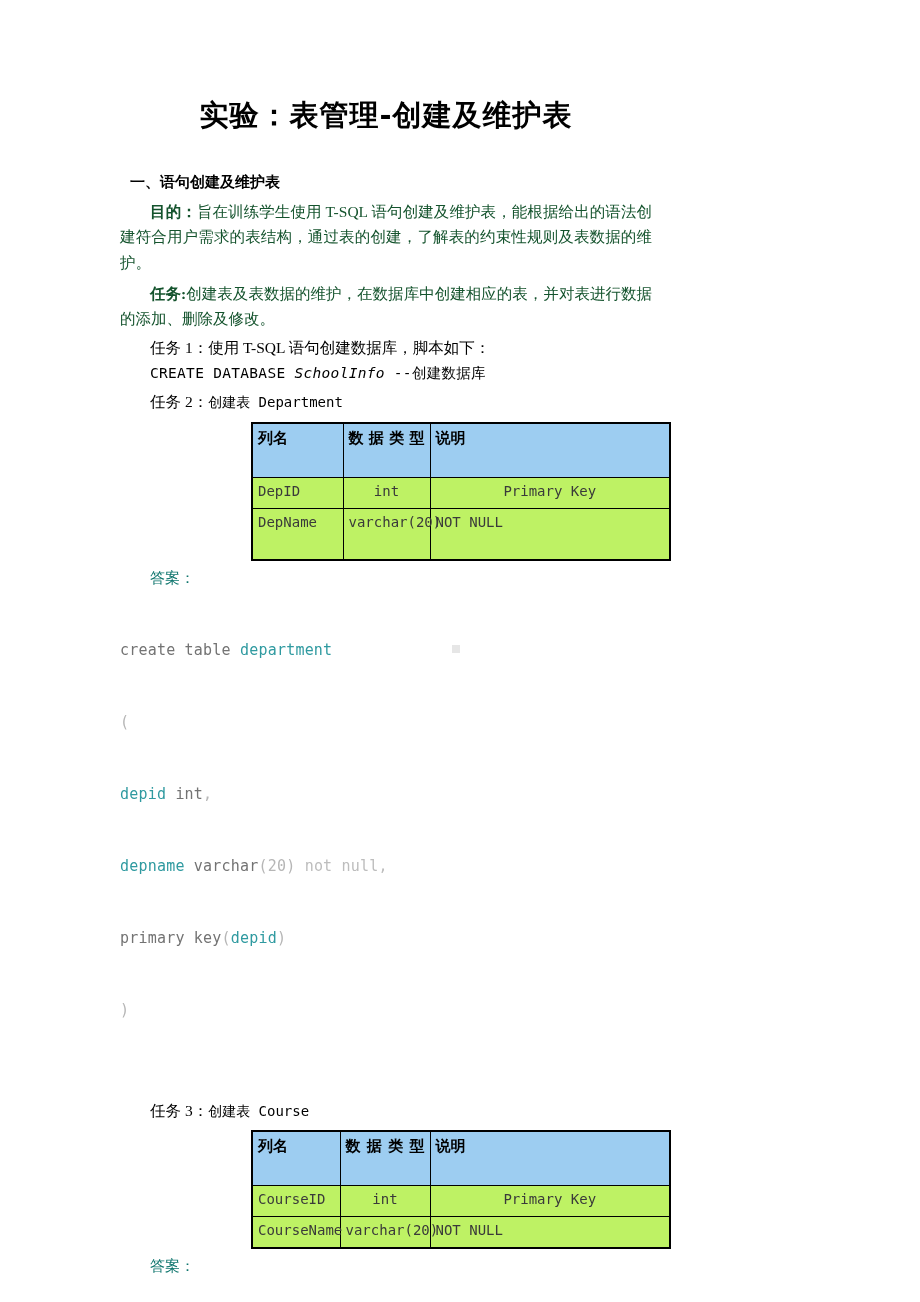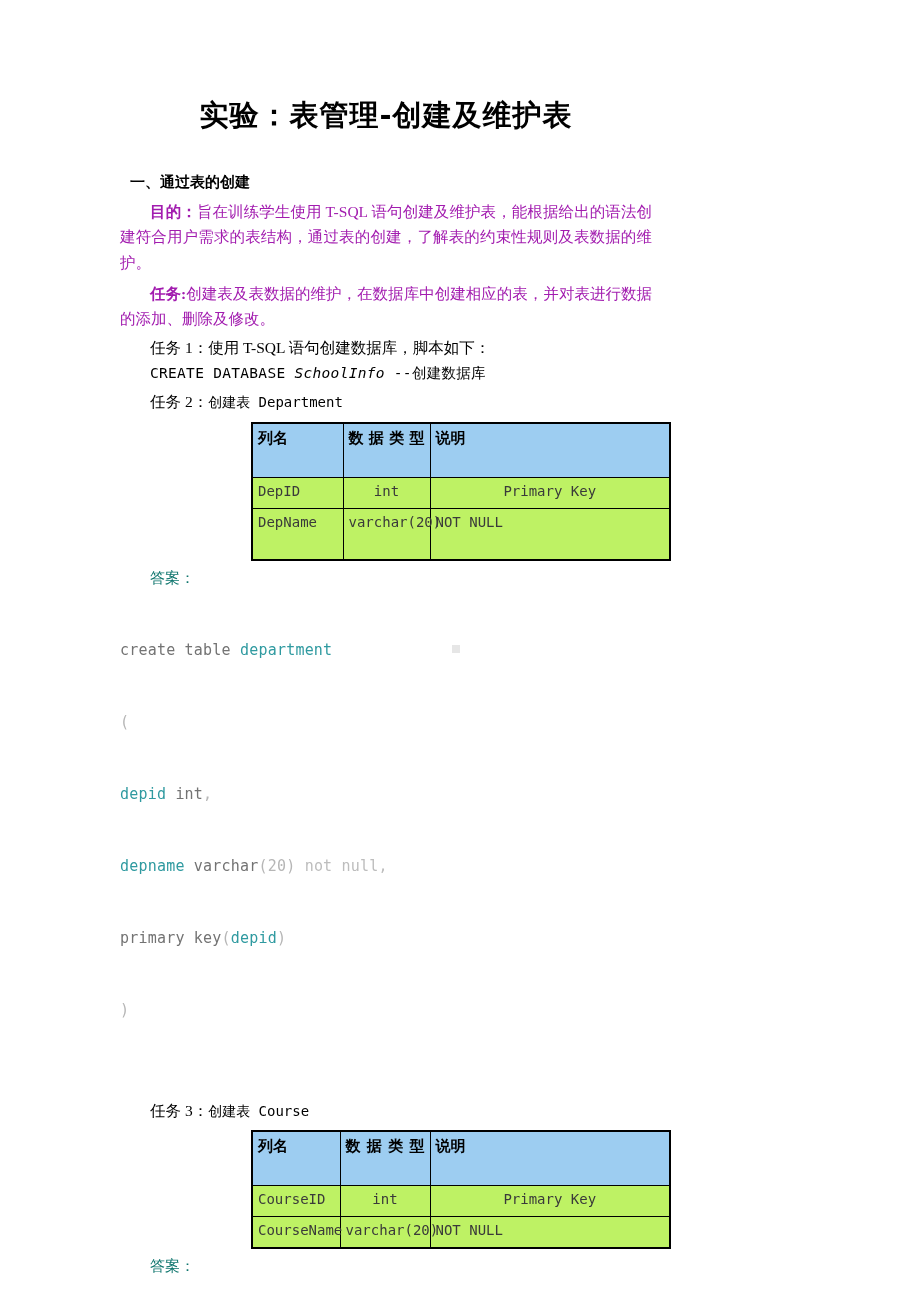--- a/index.html
+++ b/index.html
@@ -47,21 +47,21 @@
     padding-left: 10px;
     line-height: 1.5;
   }
   .para {
     font-size: 15.5px;
     line-height: 1.62;
     margin: 0;
     padding-top: 6px;
     text-align: justify;
     text-justify: inter-ideograph;
-    color: #a21caf;
+    color: #14532d;
   }
   .para .lead {
     font-weight: 700;
   }
   .indent {
     display: inline-block;
     width: 30px;
   }
   .task-line {
     font-size: 15.5px;
@@ -184,21 +184,21 @@
   }
   .spacer-md { height: 24px; }
 </style>
 </head>
 <body>
 
 <div class="page">
 
   <h1 class="doc-title">实验：表管理-创建及维护表</h1>
 
-  <div class="section-heading">一、通过表的创建</div>
+  <div class="section-heading">一、语句创建及维护表</div>
 
   <p class="para"><span class="indent"></span><span class="lead">目的：</span><span>旨在训练学生使用 T-SQL 语句创建及维护表，能根据给出的语法创建符合用户需求的表结构，通过表的创建，了解表的约束性规则及表数据的维护。</span></p>
 
   <p class="para"><span class="indent"></span><span class="lead">任务:</span><span>创建表及表数据的维护，在数据库中创建相应的表，并对表进行数据的添加、删除及修改。</span></p>
 
   <p class="task-line"><span class="tk">任务 1：</span><span>使用 T-SQL 语句创建数据库，脚本如下：</span></p>
 
   <p class="sql-plain"><span>CREATE  DATABASE  </span><span class="ital">SchoolInfo</span><span>  --创建数据库</span></p>
 
   <p class="task-line"><span class="tk">任务 2：</span><span class="en">创建表 Department</span></p>

